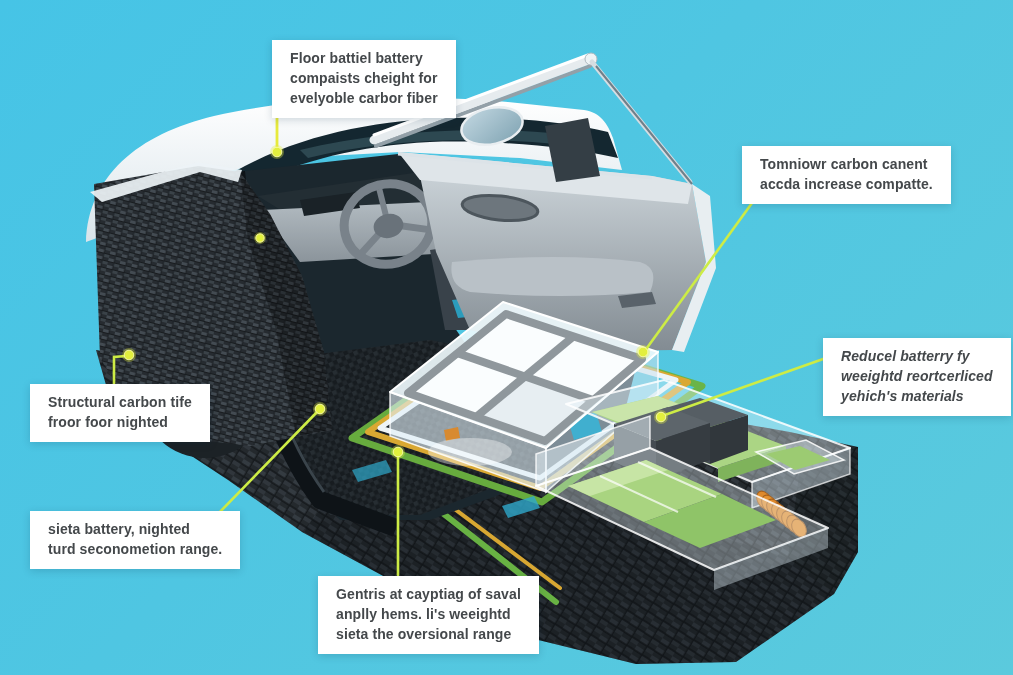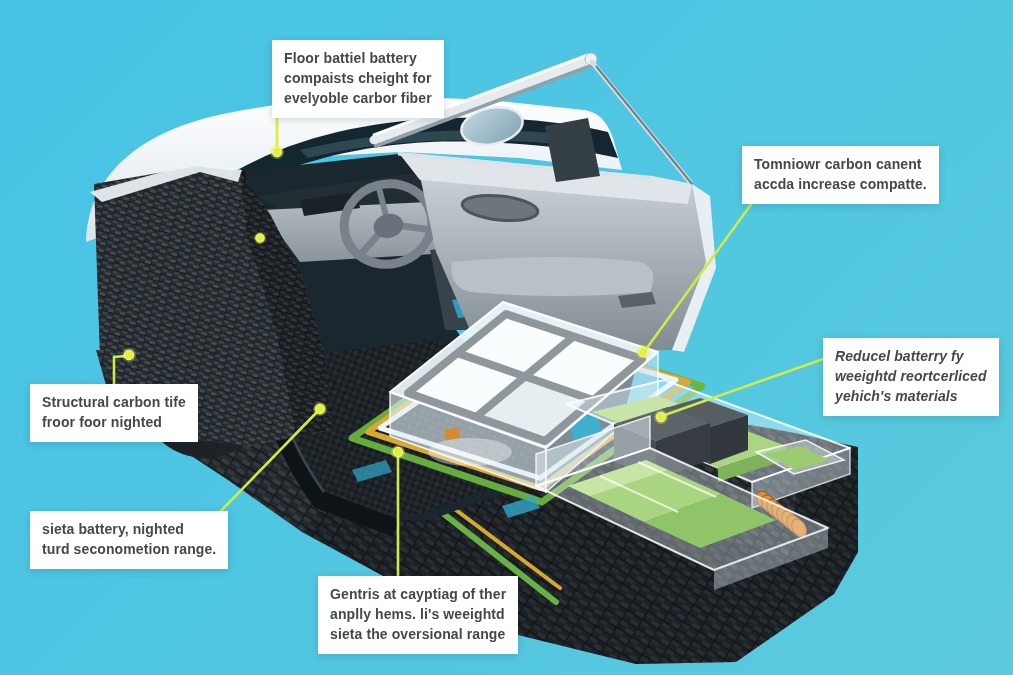--- a/index.html
+++ b/index.html
@@ -5,21 +5,21 @@
   html,body{margin:0;padding:0;background:#222;}
   .stage{
     position:relative;width:1013px;height:675px;overflow:hidden;
     background:linear-gradient(135deg,#46c4e6 0%,#4fc6e2 45%,#5bcadd 100%);
     font-family:"Liberation Sans", sans-serif;
   }
   .stage svg{position:absolute;left:0;top:0;}
   .callout{
     position:absolute;background:#ffffff;color:#44484b;
     font-size:14px;line-height:1.42;font-weight:600;letter-spacing:.1px;
-    padding:9px 12px;box-shadow:0 2px 8px rgba(0,45,70,.18);
+    padding:9px 18px;box-shadow:0 2px 8px rgba(0,45,70,.18);
     white-space:nowrap;z-index:5;
   }
   .callout span{display:block;}
   .c1{left:272px;top:40px;}
   .c2{left:742px;top:146px;}
   .c3{left:823px;top:338px;font-style:italic;}
   .c4{left:30px;top:384px;}
   .c5{left:30px;top:511px;}
   .c6{left:318px;top:576px;}
 </style>
@@ -269,18 +269,18 @@
   </div>
   <div class="callout c4">
     <span>Structural carbon tife</span>
     <span>froor foor nighted</span>
   </div>
   <div class="callout c5">
     <span>sieta battery, nighted</span>
     <span>turd seconometion range.</span>
   </div>
   <div class="callout c6">
-    <span>Gentris at cayptiag of ther</span>
+    <span>Gentris at cayptiag of saval</span>
     <span>anplly hems. li's weeightd</span>
     <span>sieta the oversional range</span>
   </div>
 
 </div>
 
 </body></html>

